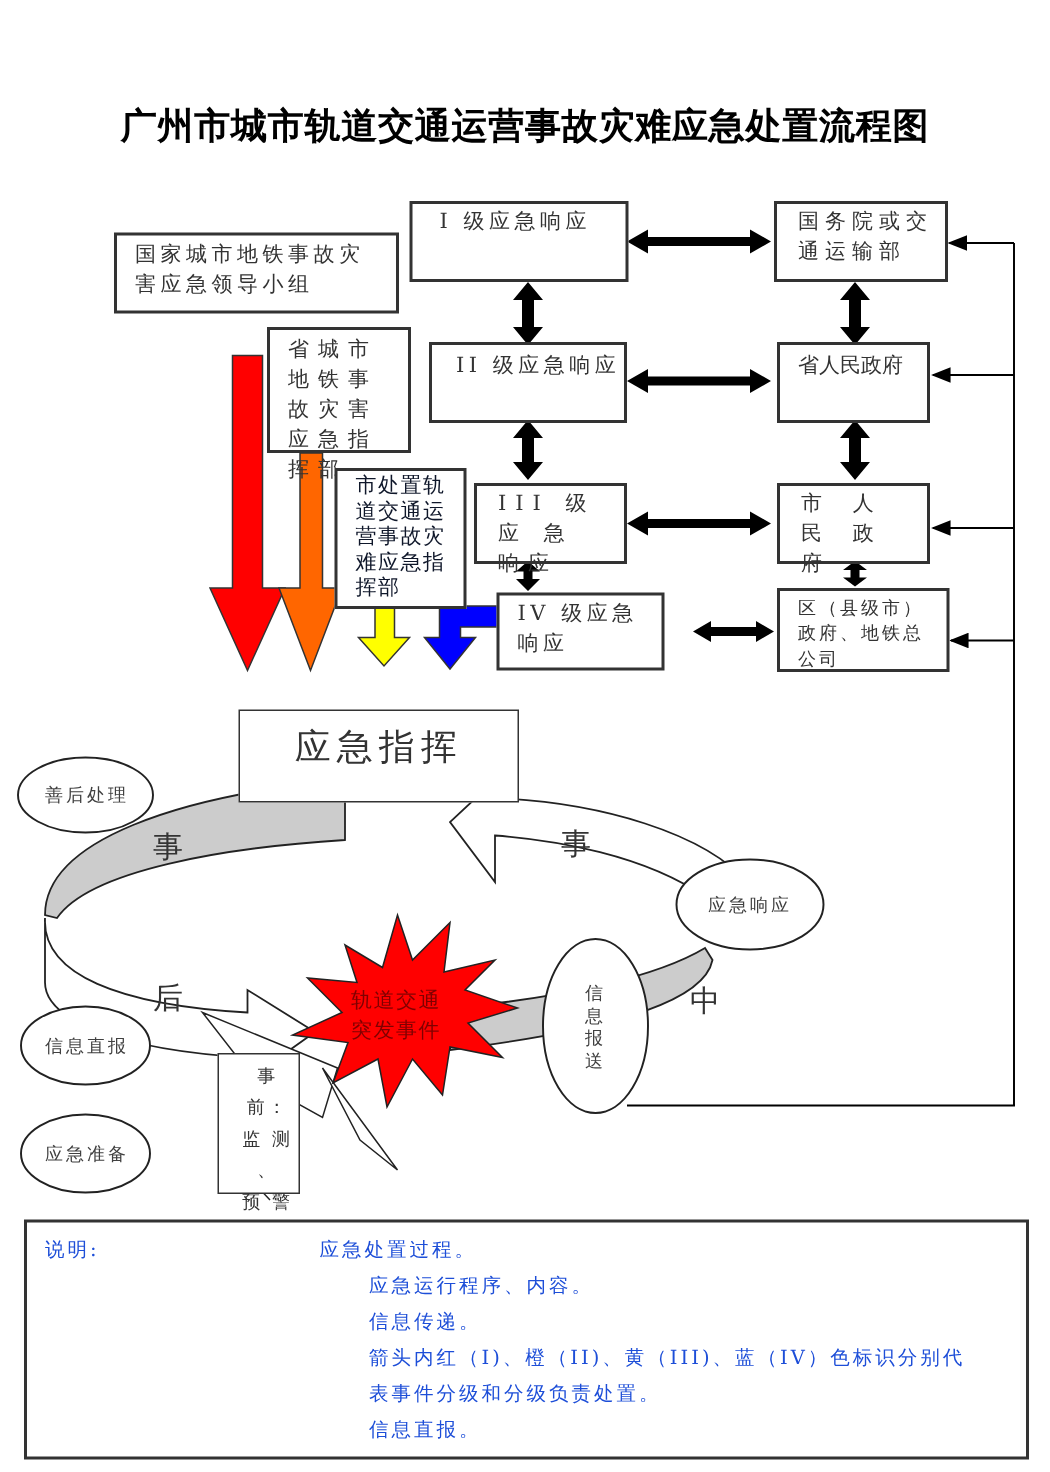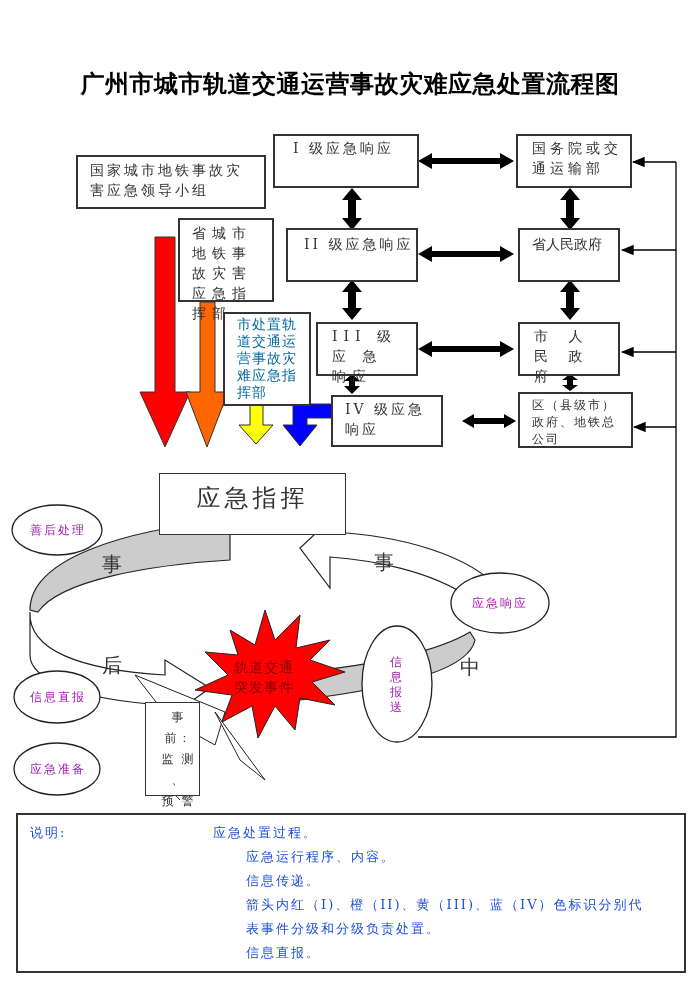--- a/index.html
+++ b/index.html
@@ -3,21 +3,21 @@
 <meta charset="utf-8">
 <style>
   html, body { margin:0; padding:0; background:#ffffff; }
   body { width:700px; height:981px; position:relative; overflow:hidden;
          font-family:"DejaVu Serif","Liberation Serif",serif; color:#111; }
   .title { position:absolute; left:0; top:68px; width:700px; text-align:center;
            font-size:24px; font-weight:bold; letter-spacing:0.5px; color:#000; }
   svg#diagram { position:absolute; left:0; top:0; }
   .box { position:absolute; border:2px solid #333; background:#fff; box-sizing:border-box;
          font-size:14px; line-height:20px; color:#333; letter-spacing:3px; }
-  .oval-label { position:absolute; font-size:12px; color:#a21caf; letter-spacing:2px; text-align:center; }
+  .oval-label { position:absolute; font-size:12px; color:#404040; letter-spacing:2px; text-align:center; }
   .big-char { position:absolute; font-size:20px; color:#333; }
   .legend-box { position:absolute; left:16px; top:813px; width:670px; height:160px;
                 border:2px solid #333; box-sizing:border-box; background:#fff; }
   .legend-text { position:absolute; font-size:13px; color:#1d4ed8; letter-spacing:2px; }
 </style>
 </head>
 <body>
 
 <div class="title">广州市城市轨道交通运营事故灾难应急处置流程图</div>
 
@@ -89,21 +89,21 @@
     <line x1="162" y1="941" x2="106" y2="941" stroke="#000" stroke-width="1.3" marker-end="url(#ahead)"></line>
   </g>
 </svg>
 
 <div class="box" style="left:76px;top:155px;width:190px;height:54px;padding:3px 12px 0 12px;">
   <span>国家城市地铁事故灾害应急领导小组</span>
 </div>
 <div class="box" style="left:178px;top:218px;width:96px;height:84px;padding:3px 6px 0 12px;letter-spacing:6px;">
   <span>省城市地铁事故灾害应急指挥部</span>
 </div>
-<div class="box" style="left:223px;top:312px;width:88px;height:94px;padding:2px 4px 0 12px;line-height:17px;letter-spacing:1px;color:#0369a1;">
+<div class="box" style="left:223px;top:312px;width:88px;height:94px;padding:2px 4px 0 12px;line-height:17px;letter-spacing:1px;color:#0f172a;">
   <span>市处置轨道交通运营事故灾难应急指挥部</span>
 </div>
 
 <div class="box" style="left:273px;top:134px;width:146px;height:54px;padding:2px 4px 0 18px;">
   <span>I 级应急响应</span>
 </div>
 <div class="box" style="left:286px;top:228px;width:132px;height:54px;padding:4px 0 0 16px;">
   <span>II 级应急响应</span>
 </div>
 <div class="box" style="left:316px;top:322px;width:102px;height:54px;padding:2px 6px 0 14px;letter-spacing:6px;">

